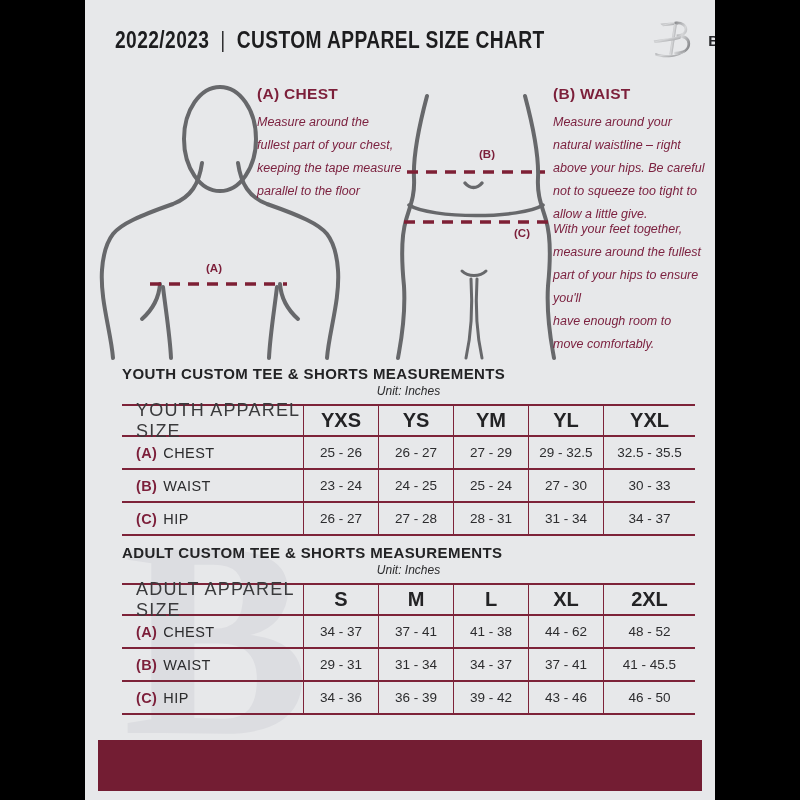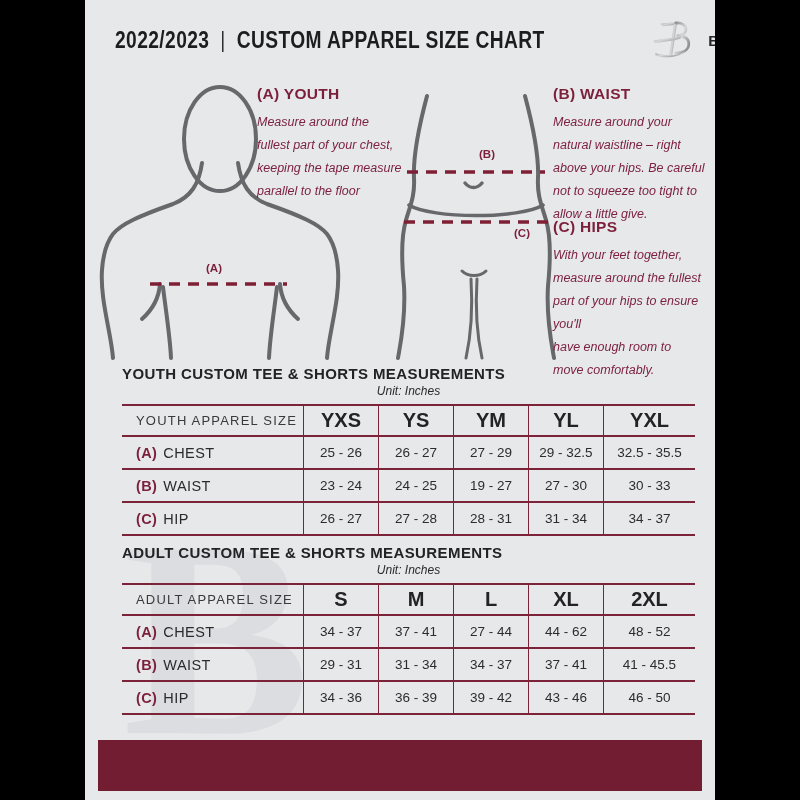--- a/index.html
+++ b/index.html
@@ -32,21 +32,21 @@
   
   .tbl-section{position:absolute;left:37px;width:573px;z-index:2;}
   .tbl-title{font-size:15px;font-weight:700;letter-spacing:0.4px;color:#232325;margin:0;}
   .tbl-unit{text-align:center;font-size:12px;font-style:italic;color:#2a2a2c;margin:2px 0 0 0;}
   .size-table{display:grid;grid-template-columns:181px 75px 75px 75px 75px 92px;
               border-top:2.5px solid #7d2339;margin-top:6px;}
   .st-cell{display:flex;align-items:center;justify-content:center;height:31px;
            border-bottom:2px solid #7d2339;font-size:13.5px;color:#2c2c2e;background:transparent;}
   .st-cell.vline{border-left:1.6px solid #7d2339;}
   .st-cell.head{height:29px;font-weight:700;font-size:20px;color:#232325;}
-  .st-cell.corner{justify-content:flex-start;padding-left:14px;font-weight:400;font-size:13px;
+  .st-cell.corner{justify-content:flex-start;padding-left:14px;font-weight:400;font-size:18px;
                   letter-spacing:1.2px;color:#3a3a3c;}
   .st-cell.rowlabel{justify-content:flex-start;padding-left:14px;font-size:14.5px;color:#2b2b2d;letter-spacing:0.4px;}
   .st-cell.rowlabel .mk{font-weight:800;color:#7c1f3a;margin-right:6px;}
 
   
   .footer-bar{position:absolute;left:13px;top:740px;width:604px;height:51px;background:#731d33;z-index:3;}
 </style>
 </head>
 <body>
 
@@ -108,29 +108,28 @@
         <path d="M 322,172 L 460,172"></path>
         <path d="M 319,222 L 465,222"></path>
       </g>
     </svg>
 
     <span class="marker-label" style="left:121px;top:262px;">(A)</span>
     <span class="marker-label" style="left:394px;top:148px;">(B)</span>
     <span class="marker-label" style="left:429px;top:227px;">(C)</span>
 
     <div class="guide-block" style="left:172px;top:85px;width:146px;">
-      <h3 class="guide-head">(A) YOUTH</h3>
+      <h3 class="guide-head">(A) CHEST</h3>
       <p class="guide-text">Measure around the fullest part of your chest, keeping the tape measure parallel to the floor</p>
     </div>
     <div class="guide-block" style="left:468px;top:85px;width:152px;">
       <h3 class="guide-head">(B) WAIST</h3>
       <p class="guide-text">Measure around your natural waistline – right above your hips. Be careful not to squeeze too tight to allow a little give.</p>
     </div>
     <div class="guide-block" style="left:468px;top:218px;width:152px;">
-      <h3 class="guide-head">(C) HIPS</h3>
       <p class="guide-text">With your feet together, measure around the fullest part of your hips to ensure you'll
 have enough room to move comfortably.</p>
     </div>
 
     <section class="tbl-section" style="top:365px;">
       <h2 class="tbl-title">YOUTH CUSTOM TEE &amp; SHORTS MEASUREMENTS</h2>
       <div class="tbl-unit">Unit: Inches</div>
       <div class="size-table">
         <div class="st-cell head corner">YOUTH APPAREL SIZE</div>
         <div class="st-cell head vline">YXS</div>
@@ -148,21 +147,21 @@
         <div class="st-cell vline">27 - 29</div>
         <div class="st-cell vline">29 - 32.5</div>
         <div class="st-cell vline">32.5 - 35.5</div>
 
         <div class="st-cell rowlabel">
           <span class="mk">(B)</span>
           <span>WAIST</span>
           </div>
         <div class="st-cell vline">23 - 24</div>
         <div class="st-cell vline">24 - 25</div>
-        <div class="st-cell vline">19 - 27</div>
+        <div class="st-cell vline">25 - 24</div>
         <div class="st-cell vline">27 - 30</div>
         <div class="st-cell vline">30 - 33</div>
 
         <div class="st-cell rowlabel">
           <span class="mk">(C)</span>
           <span>HIP</span>
           </div>
         <div class="st-cell vline">26 - 27</div>
         <div class="st-cell vline">27 - 28</div>
         <div class="st-cell vline">28 - 31</div>
@@ -181,21 +180,21 @@
         <div class="st-cell head vline">L</div>
         <div class="st-cell head vline">XL</div>
         <div class="st-cell head vline">2XL</div>
 
         <div class="st-cell rowlabel">
           <span class="mk">(A)</span>
           <span>CHEST</span>
           </div>
         <div class="st-cell vline">34 - 37</div>
         <div class="st-cell vline">37 - 41</div>
-        <div class="st-cell vline">27 - 44</div>
+        <div class="st-cell vline">41 - 38</div>
         <div class="st-cell vline">44 - 62</div>
         <div class="st-cell vline">48 - 52</div>
 
         <div class="st-cell rowlabel">
           <span class="mk">(B)</span>
           <span>WAIST</span>
           </div>
         <div class="st-cell vline">29 - 31</div>
         <div class="st-cell vline">31 - 34</div>
         <div class="st-cell vline">34 - 37</div>

